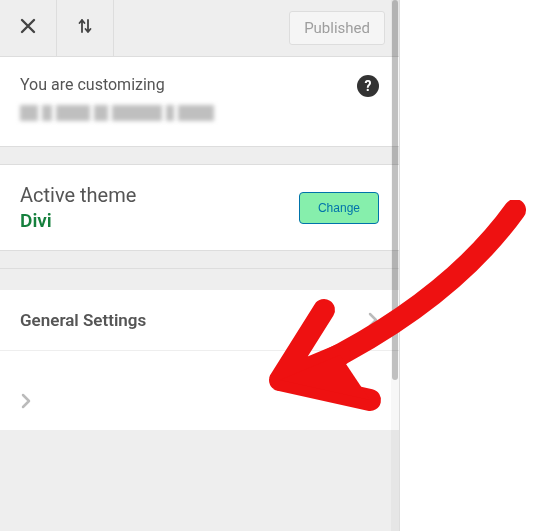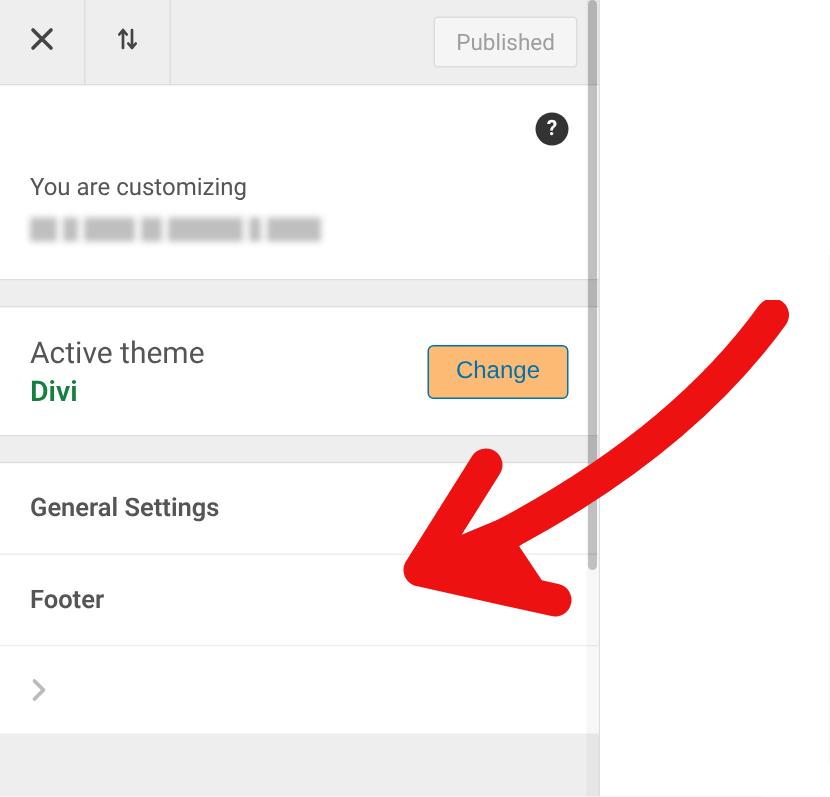--- a/index.html
+++ b/index.html
@@ -67,21 +67,20 @@
       align-items: center;
       justify-content: center;
       font-weight: bold;
       font-size: 14px;
       cursor: pointer;
     }
     .customizing-text {
       font-size: 16px;
       color: #555;
       margin-bottom: 8px;
-      margin-top: 40px;
     }
     .blurred-row {
       display: flex;
       gap: 4px;
       align-items: center;
       height: 22px;
     }
     .blur-block {
       background: #bfbfbf;
       height: 16px;
@@ -105,38 +104,39 @@
       color: #555;
     }
     .theme-text .name {
       font-size: 19px;
       color: #15803d;
       font-weight: 600;
       margin-top: 2px;
     }
     .change-btn {
       padding: 8px 18px;
-      font-size: 16px;
+      font-size: 12px;
       color: #0073aa;
-      background: #fdba74;
+      background: #86efac;
       border: 1px solid #0073aa;
       border-radius: 4px;
       cursor: pointer;
     }
     .menu-list {
       background: #fff;
     }
     .menu-item {
       display: flex;
       align-items: center;
       justify-content: space-between;
       padding: 20px 20px;
       border-bottom: 1px solid #eee;
       cursor: pointer;
       background: #fff;
+      margin-top: 21px;
     }
     .menu-label {
       font-size: 17px;
       font-weight: 600;
       color: #555;
     }
     .chevron {
       color: #bbb;
       display: flex;
       align-items: center;
@@ -224,28 +224,20 @@
   <div class="menu-list">
     <div class="menu-item">
       <span class="menu-label">General Settings</span>
       <span class="chevron">
         <svg width="12" height="18" viewBox="0 0 12 18">
             <path d="M3 3 L9 9 L3 15" stroke="#bbb" stroke-width="2.5" fill="none" stroke-linecap="round" stroke-linejoin="round"></path>
           </svg>
       </span>
     </div>
     <div class="menu-item">
-      <span class="menu-label">Footer</span>
-      <span class="chevron">
-        <svg width="12" height="18" viewBox="0 0 12 18">
-            <path d="M3 3 L9 9 L3 15" stroke="#bbb" stroke-width="2.5" fill="none" stroke-linecap="round" stroke-linejoin="round"></path>
-          </svg>
-      </span>
-    </div>
-    <div class="menu-item">
       <span class="chevron">
         <svg width="12" height="18" viewBox="0 0 12 18">
             <path d="M3 3 L9 9 L3 15" stroke="#bbb" stroke-width="2.5" fill="none" stroke-linecap="round" stroke-linejoin="round"></path>
           </svg>
       </span>
     </div>
   </div>
 
   <div class="scrollbar-track">
     <div class="scrollbar-thumb"></div>

